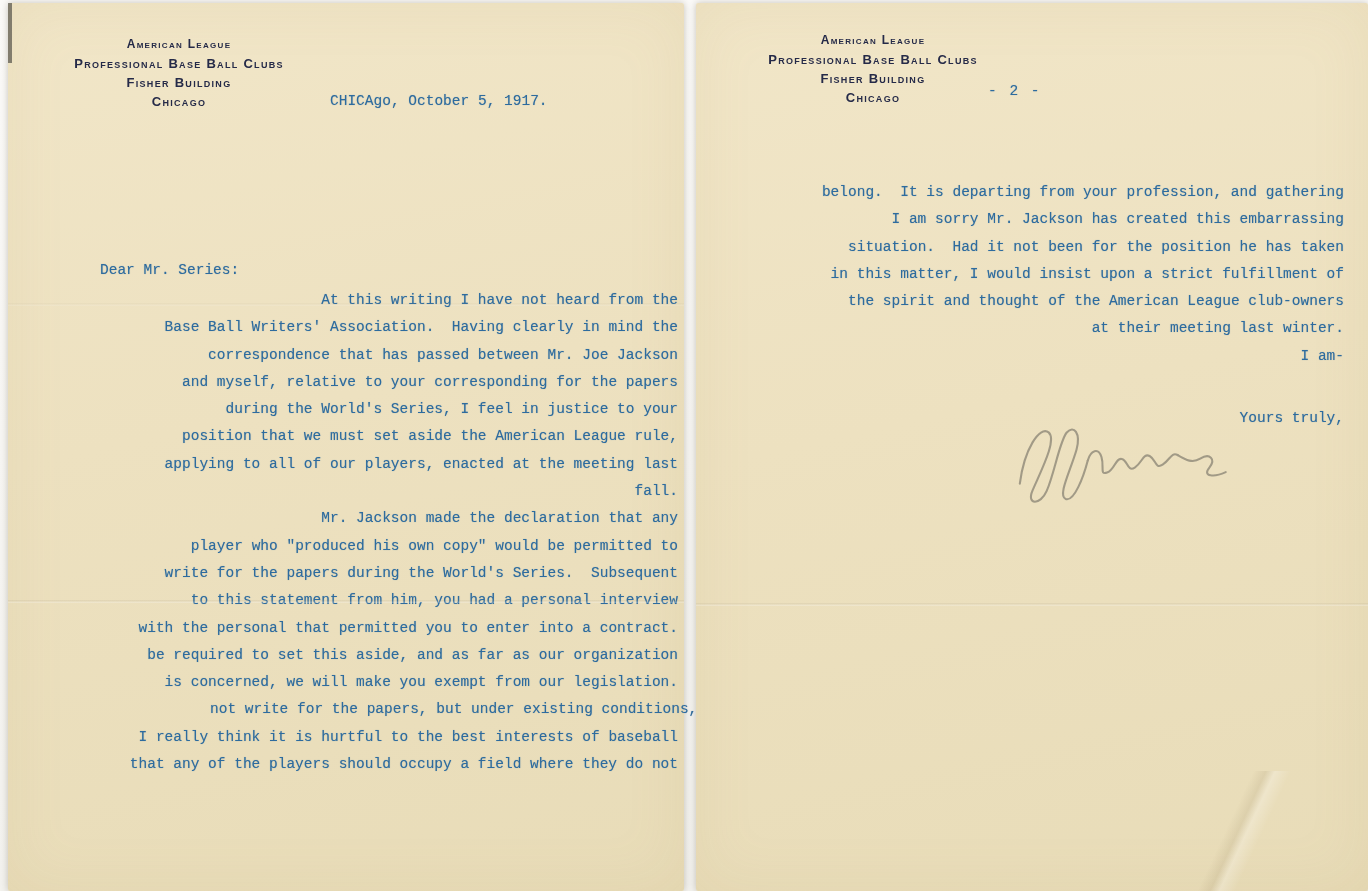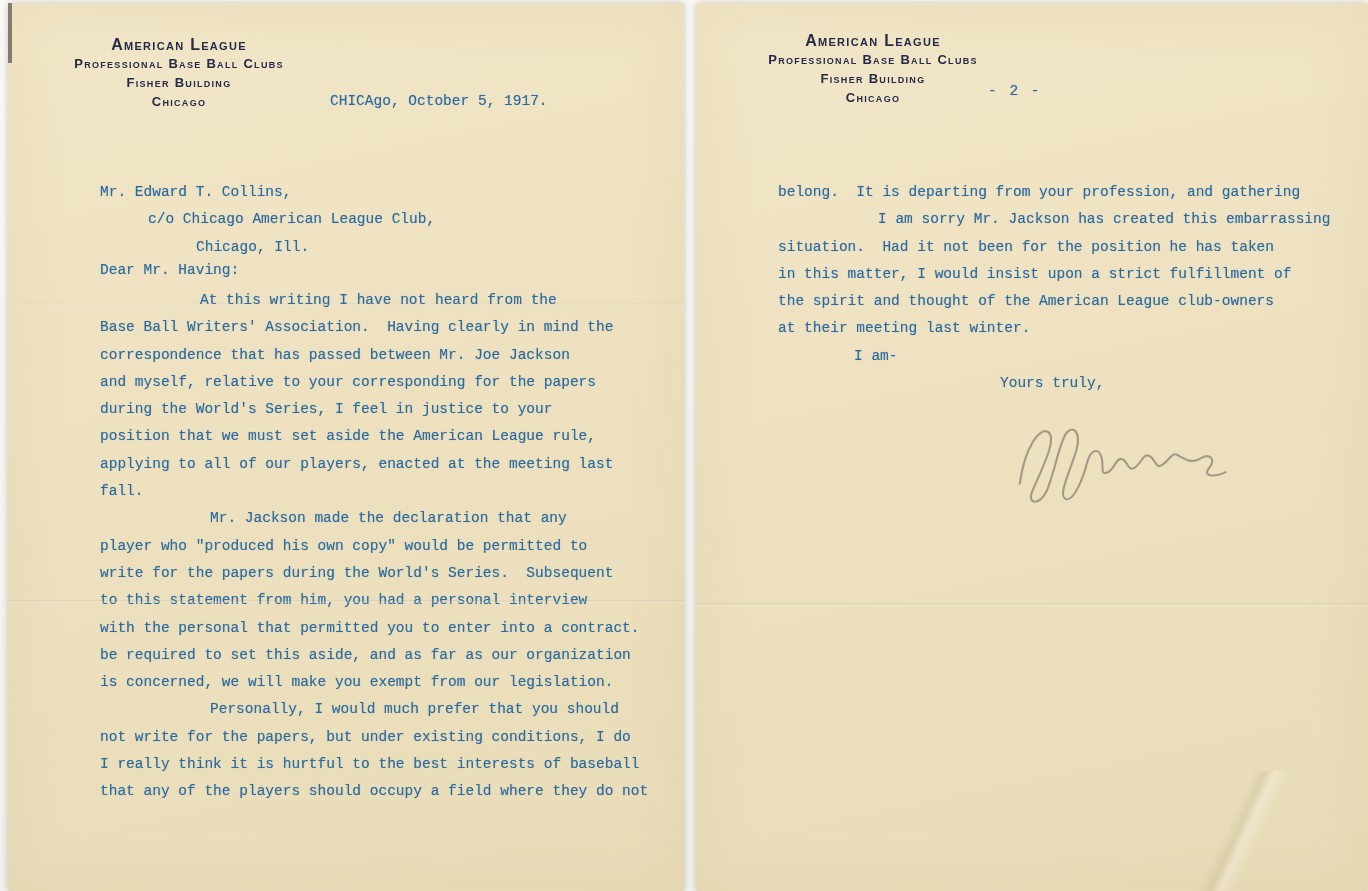--- a/index.html
+++ b/index.html
@@ -2,32 +2,32 @@
 <html><head>
 <meta charset="utf-8">
 <style>
   html,body{margin:0;padding:0;background:#e9e8e4;}
   #scan{position:relative;width:1368px;height:891px;background:linear-gradient(180deg,#fbfaf8 0%,#f3f2ee 100%);overflow:hidden;font-family:"Liberation Mono",monospace;}
   .page{position:absolute;background:linear-gradient(168deg,#f1e6c8 0%,#ede1c0 45%,#e8dcb8 100%);box-shadow:0 0 7px rgba(60,50,30,.28),inset 0 0 60px rgba(180,150,90,.10);border-radius:2px;}
   #page1{left:8px;top:3px;width:676px;height:888px;}
   #page2{left:696px;top:3px;width:672px;height:888px;}
   .edge-sliver{position:absolute;left:0;top:0;width:4px;height:60px;background:#2a2a28;opacity:.55;}
   .letterhead{position:absolute;text-align:center;font-family:"Liberation Sans",sans-serif;font-weight:bold;font-variant:small-caps;color:#252a48;line-height:19px;letter-spacing:1.3px;}
-  .lh-1{font-size:16px;}
+  .lh-1{font-size:12px;}
   .lh-2,.lh-3,.lh-4{font-size:13px;}
   .typed{color:#2d6b9e;text-shadow:0 0 1px rgba(45,107,158,.45);font-size:14.5px;}
-  .line{white-space:pre;line-height:27.3px;height:27.3px;}
+  .line{white-space:pre;line-height:27.3px;height:27.3px;text-align:right;}
   .flow .line{line-height:27.3px;}
   .indent-first .line:first-child{text-indent:100px;}
   .indent-first-lg .line:first-child{text-indent:110px;}
   .address .line:nth-child(2){text-indent:48px;}
   .address .line:nth-child(3){text-indent:96px;}
   .pagenum{position:absolute;letter-spacing:2px;}
   .closing-intro{text-indent:76px;}
-  .closing-line{text-indent:222px;}
+  .closing-line{text-indent:222px;margin-top:35px;}
   .crease{position:absolute;left:0;right:0;height:3px;background:linear-gradient(180deg,rgba(110,90,50,.10) 0%,rgba(255,255,255,.30) 100%);pointer-events:none;}
   .crease-diag{position:absolute;right:0;bottom:0;width:260px;height:120px;background:linear-gradient(115deg,rgba(255,255,255,0) 46%,rgba(110,90,50,.10) 50%,rgba(255,255,255,.25) 53%,rgba(255,255,255,0) 58%);pointer-events:none;}
   .signature{position:absolute;}
 </style>
 </head>
 <body>
 
 <div id="scan">
 
   <div class="page" id="page1">
@@ -35,27 +35,22 @@
 
     <div class="letterhead" style="left:46px;top:32px;width:250px;">
       <div class="lh-1">American League</div>
       <div class="lh-2">Professional Base Ball Clubs</div>
       <div class="lh-3">Fisher Building</div>
       <div class="lh-4">Chicago</div>
     </div>
 
     <div class="typed line" style="position:absolute;left:322px;top:85px;">CHICAgo, October 5, 1917.</div>
 
-    <div class="typed flow address" style="position:absolute;left:92px;top:176px;width:560px;">
-        <div class="line">Mr. Edward T. Collins,</div>
-        <div class="line">c/o Chicago American League Club,</div>
-        <div class="line">Chicago, Ill.</div>
-      </div>
 
-    <div class="typed line" style="position:absolute;left:92px;top:254px;">Dear Mr. Having:</div>
+    <div class="typed line" style="position:absolute;left:92px;top:254px;">Dear Mr. Series:</div>
 
     <div class="typed flow" style="position:absolute;left:92px;top:284px;width:578px;">
       <div class="indent-first">
           <div class="line">At this writing I have not heard from the</div>
           <div class="line">Base Ball Writers' Association.  Having clearly in mind the</div>
           <div class="line">correspondence that has passed between Mr. Joe Jackson</div>
           <div class="line">and myself, relative to your corresponding for the papers</div>
           <div class="line">during the World's Series, I feel in justice to your</div>
           <div class="line">position that we must set aside the American League rule,</div>
           <div class="line">applying to all of our players, enacted at the meeting last</div>
@@ -64,21 +59,20 @@
       <div class="indent-first-lg">
           <div class="line">Mr. Jackson made the declaration that any</div>
           <div class="line">player who "produced his own copy" would be permitted to</div>
           <div class="line">write for the papers during the World's Series.  Subsequent</div>
           <div class="line">to this statement from him, you had a personal interview</div>
           <div class="line">with the personal that permitted you to enter into a contract.</div>
           <div class="line">be required to set this aside, and as far as our organization</div>
           <div class="line">is concerned, we will make you exempt from our legislation.</div>
         </div>
       <div class="indent-first-lg">
-          <div class="line">Personally, I would much prefer that you should</div>
           <div class="line">not write for the papers, but under existing conditions, I do</div>
           <div class="line">I really think it is hurtful to the best interests of baseball</div>
           <div class="line">that any of the players should occupy a field where they do not</div>
         </div>
     </div>
 
     <div class="crease" style="top:597px;"></div>
     <div class="crease" style="top:300px;opacity:.5;"></div>
   </div>
 

